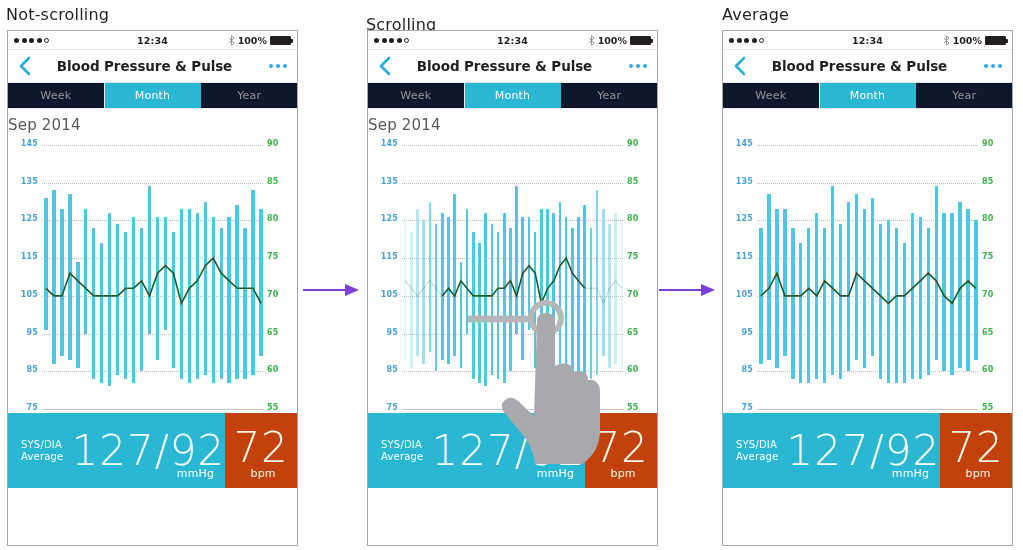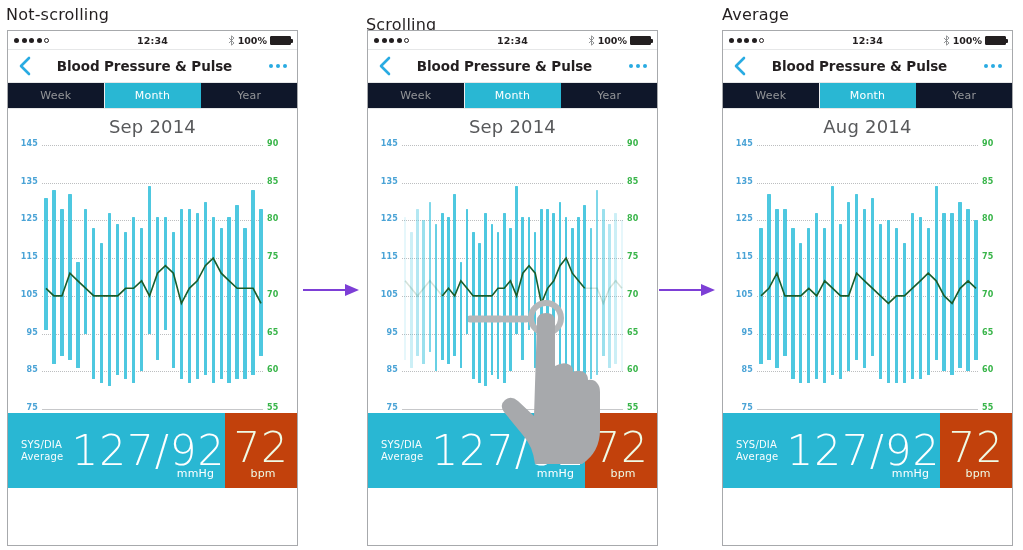--- a/index.html
+++ b/index.html
@@ -105,21 +105,21 @@
 
   
   .chartwrap {
     position: relative;
     height: 379px;
     background: #ffffff;
     overflow: hidden;
   }
   .charttitle {
     position: absolute; top: 7px; left: 0; right: 0;
-    text-align: center; font-size: 18px; color: #58595b;
+    text-align: left; font-size: 15px; color: #58595b;
     letter-spacing: .2px; font-weight: 400;
   }
   .plot {
     position: absolute;
     left: 0; right: 0; top: 28px; height: 290px;
   }
   .gridrow {
     position: absolute; left: 34px; right: 34px; height: 1px;
   }
   .gridline {
@@ -601,21 +601,20 @@
           <i></i>
           <i></i>
         </div>
     </div>
     <div class="tabs">
       <div class="tab">Week</div>
       <div class="tab active">Month</div>
       <div class="tab">Year</div>
     </div>
     <div class="chartwrap">
-      <div class="charttitle">Aug 2014</div>
       <div class="plot" id="plot3">
           <div class="gridrow" style="top: 8px;">
             <div class="gridline"></div>
             <div class="ylabelL">145</div>
             <div class="ylabelR">90</div>
           </div>
           <div class="gridrow" style="top: 45.7143px;">
             <div class="gridline"></div>
             <div class="ylabelL">135</div>
             <div class="ylabelR">85</div>

